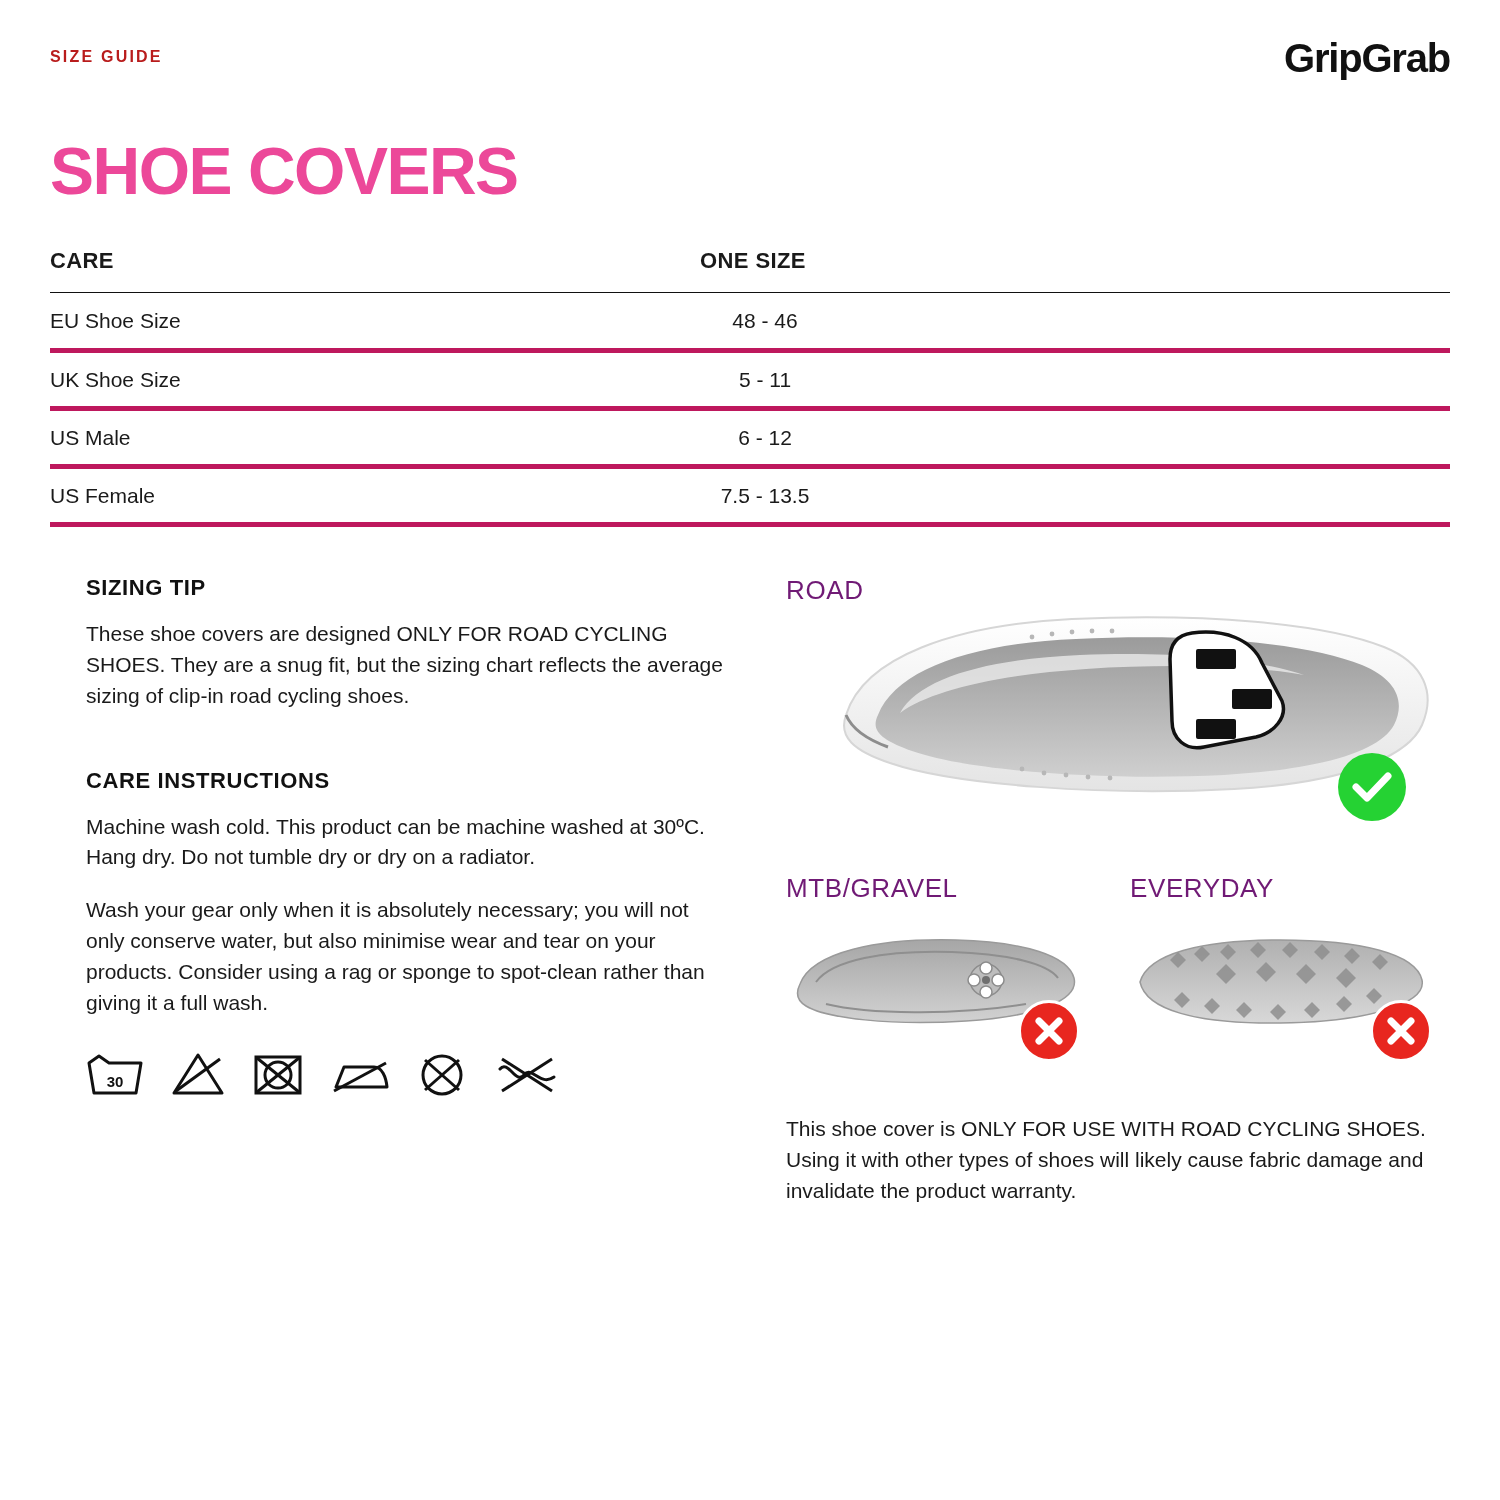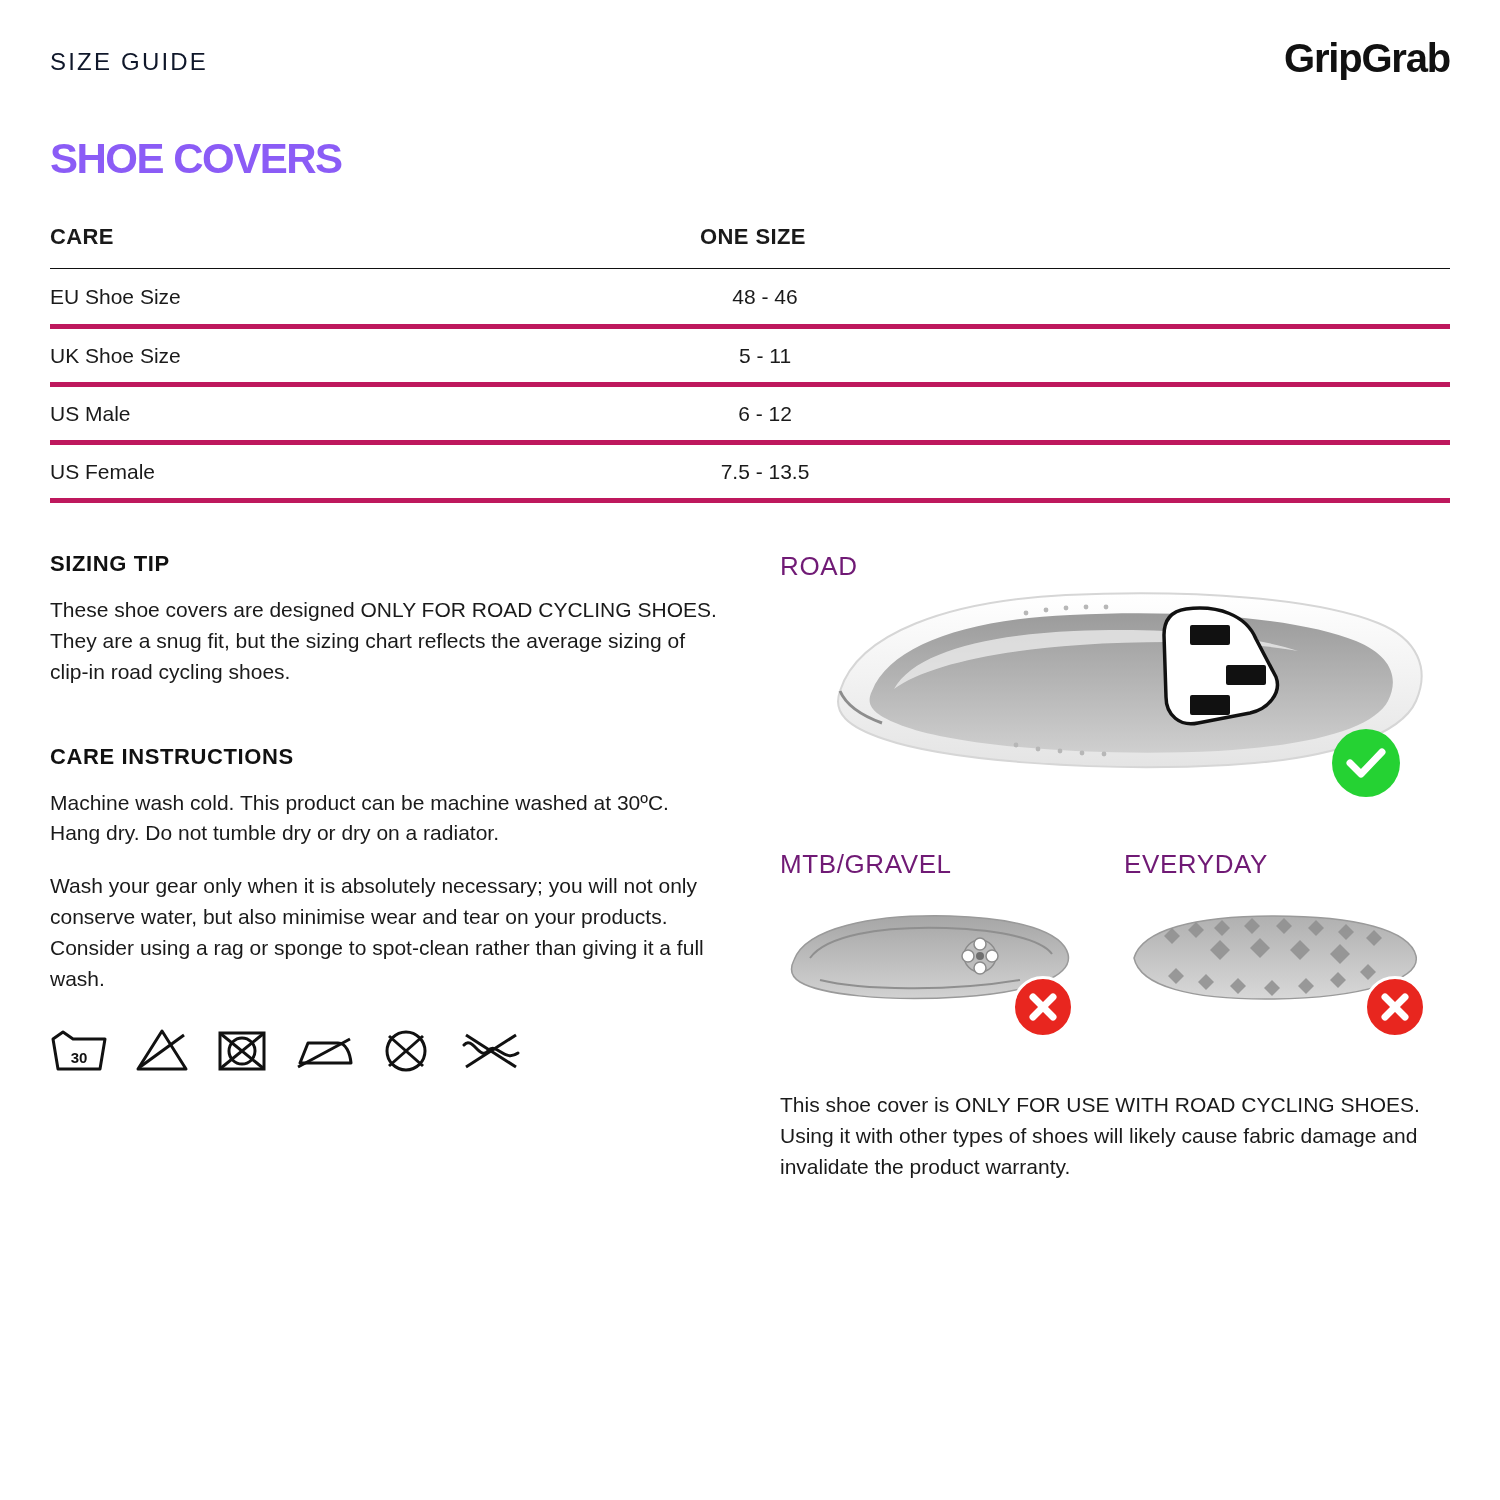--- a/index.html
+++ b/index.html
@@ -19,41 +19,41 @@
   }
 
   
   .header {
     display: flex;
     align-items: flex-start;
     justify-content: space-between;
     height: 46px;
   }
   .kicker {
-    font-size: 24px;
+    font-size: 16px;
     letter-spacing: 2.2px;
-    color: #0f172a;
-    font-weight: 400;
+    color: #b91c1c;
+    font-weight: 700;
   }
   .brand {
     font-size: 40px;
     font-weight: 700;
     letter-spacing: -1.2px;
     color: #111;
     line-height: 0.9;
     margin-top: -8px;
   }
 
   .title {
     margin-top: 44px;
-    font-size: 42px;
+    font-size: 66px;
     font-weight: 800;
     letter-spacing: -1.5px;
     line-height: 1;
-    color: #8b5cf6;
+    color: #ec4899;
   }
 
   
   .size-table {
     margin-top: 44px;
     width: 1400px;
     border-collapse: collapse;
   }
   .size-table th, .size-table td {
     text-align: left;
@@ -74,21 +74,21 @@
   .col-label { width: 650px; }
   .col-value { text-align: left; }
   .val-inner { display: inline-block; min-width: 130px; text-align: center; }
 
   
   .cols {
     display: flex;
     margin-top: 48px;
     gap: 60px;
   }
-  .left-col { width: 700px; }
+  .left-col { width: 700px; margin-left: 36px; }
   .right-col { width: 700px; position: relative; }
 
   .sec-head {
     font-size: 22px;
     font-weight: 700;
     letter-spacing: 0.6px;
     color: #111;
     margin-bottom: 18px;
   }
   .sec-head.second { margin-top: 56px; }

